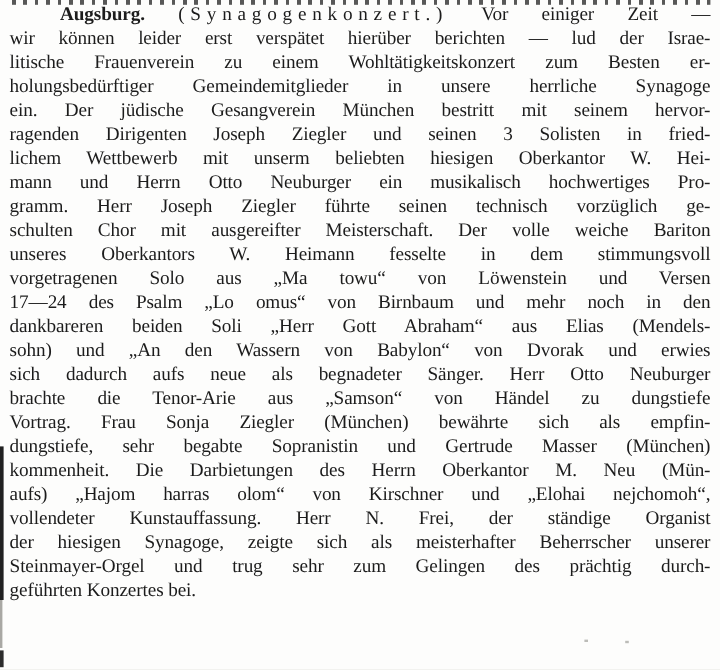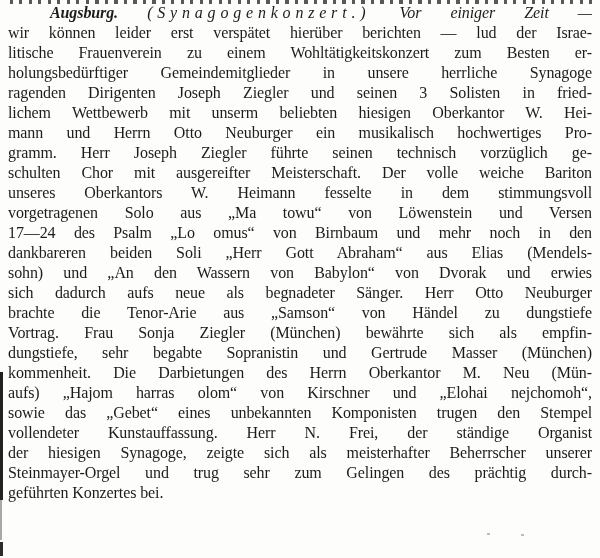--- a/index.html
+++ b/index.html
@@ -73,21 +73,20 @@
   .line {
     text-align: justify;
     text-align-last: justify;
     -moz-text-align-last: justify;
     white-space: normal;
     height: 20px;
     overflow: visible;
   }
   .line.first {
     text-indent: 42px;
-    font-style: italic;
   }
   .line.last {
     text-align: left;
     text-align-last: left;
   }
   .dateline {
     font-weight: 700;
   }
   .subject {
     letter-spacing: 0.30em;
@@ -109,37 +108,37 @@
   <div class="article">
     <div class="line first">
       <span class="dateline">Augsburg.</span>
       <span class="subject">(Synagogenkonzert.)</span>
       <span>Vor einiger Zeit —</span>
     </div>
     <div id="article-body">
         <div class="line">wir können leider erst verspätet hierüber berichten — lud der Israe-</div>
         <div class="line">litische Frauenverein zu einem Wohltätigkeitskonzert zum Besten er-</div>
         <div class="line">holungsbedürftiger Gemeindemitglieder in unsere herrliche Synagoge</div>
+        <div class="line">ein. Der jüdische Gesangverein München bestritt mit seinem hervor-</div>
         <div class="line">ragenden Dirigenten Joseph Ziegler und seinen 3 Solisten in fried-</div>
         <div class="line">lichem Wettbewerb mit unserm beliebten hiesigen Oberkantor W. Hei-</div>
         <div class="line">mann und Herrn Otto Neuburger ein musikalisch hochwertiges Pro-</div>
         <div class="line">gramm. Herr Joseph Ziegler führte seinen technisch vorzüglich ge-</div>
         <div class="line">schulten Chor mit ausgereifter Meisterschaft. Der volle weiche Bariton</div>
         <div class="line">unseres Oberkantors W. Heimann fesselte in dem stimmungsvoll</div>
         <div class="line">vorgetragenen Solo aus „Ma towu“ von Löwenstein und Versen</div>
         <div class="line">17—24 des Psalm „Lo omus“ von Birnbaum und mehr noch in den</div>
         <div class="line">dankbareren beiden Soli „Herr Gott Abraham“ aus Elias (Mendels-</div>
         <div class="line">sohn) und „An den Wassern von Babylon“ von Dvorak und erwies</div>
         <div class="line">sich dadurch aufs neue als begnadeter Sänger. Herr Otto Neuburger</div>
         <div class="line">brachte die Tenor-Arie aus „Samson“ von Händel zu dungstiefe</div>
         <div class="line">Vortrag. Frau Sonja Ziegler (München) bewährte sich als empfin-</div>
         <div class="line">dungstiefe, sehr begabte Sopranistin und Gertrude Masser (München)</div>
         <div class="line">kommenheit. Die Darbietungen des Herrn Oberkantor M. Neu (Mün-</div>
         <div class="line">aufs) „Hajom harras olom“ von Kirschner und „Elohai nejchomoh“,</div>
-        <div class="line">sowie das „Gebet“ eines unbekannten Komponisten trugen den Stempel</div>
         <div class="line">vollendeter Kunstauffassung. Herr N. Frei, der ständige Organist</div>
         <div class="line">der hiesigen Synagoge, zeigte sich als meisterhafter Beherrscher unserer</div>
         <div class="line">Steinmayer-Orgel und trug sehr zum Gelingen des prächtig durch-</div>
         <div class="line last">geführten Konzertes bei.</div>
       </div>
   </div>
 
 </div>
 
 </body></html>

